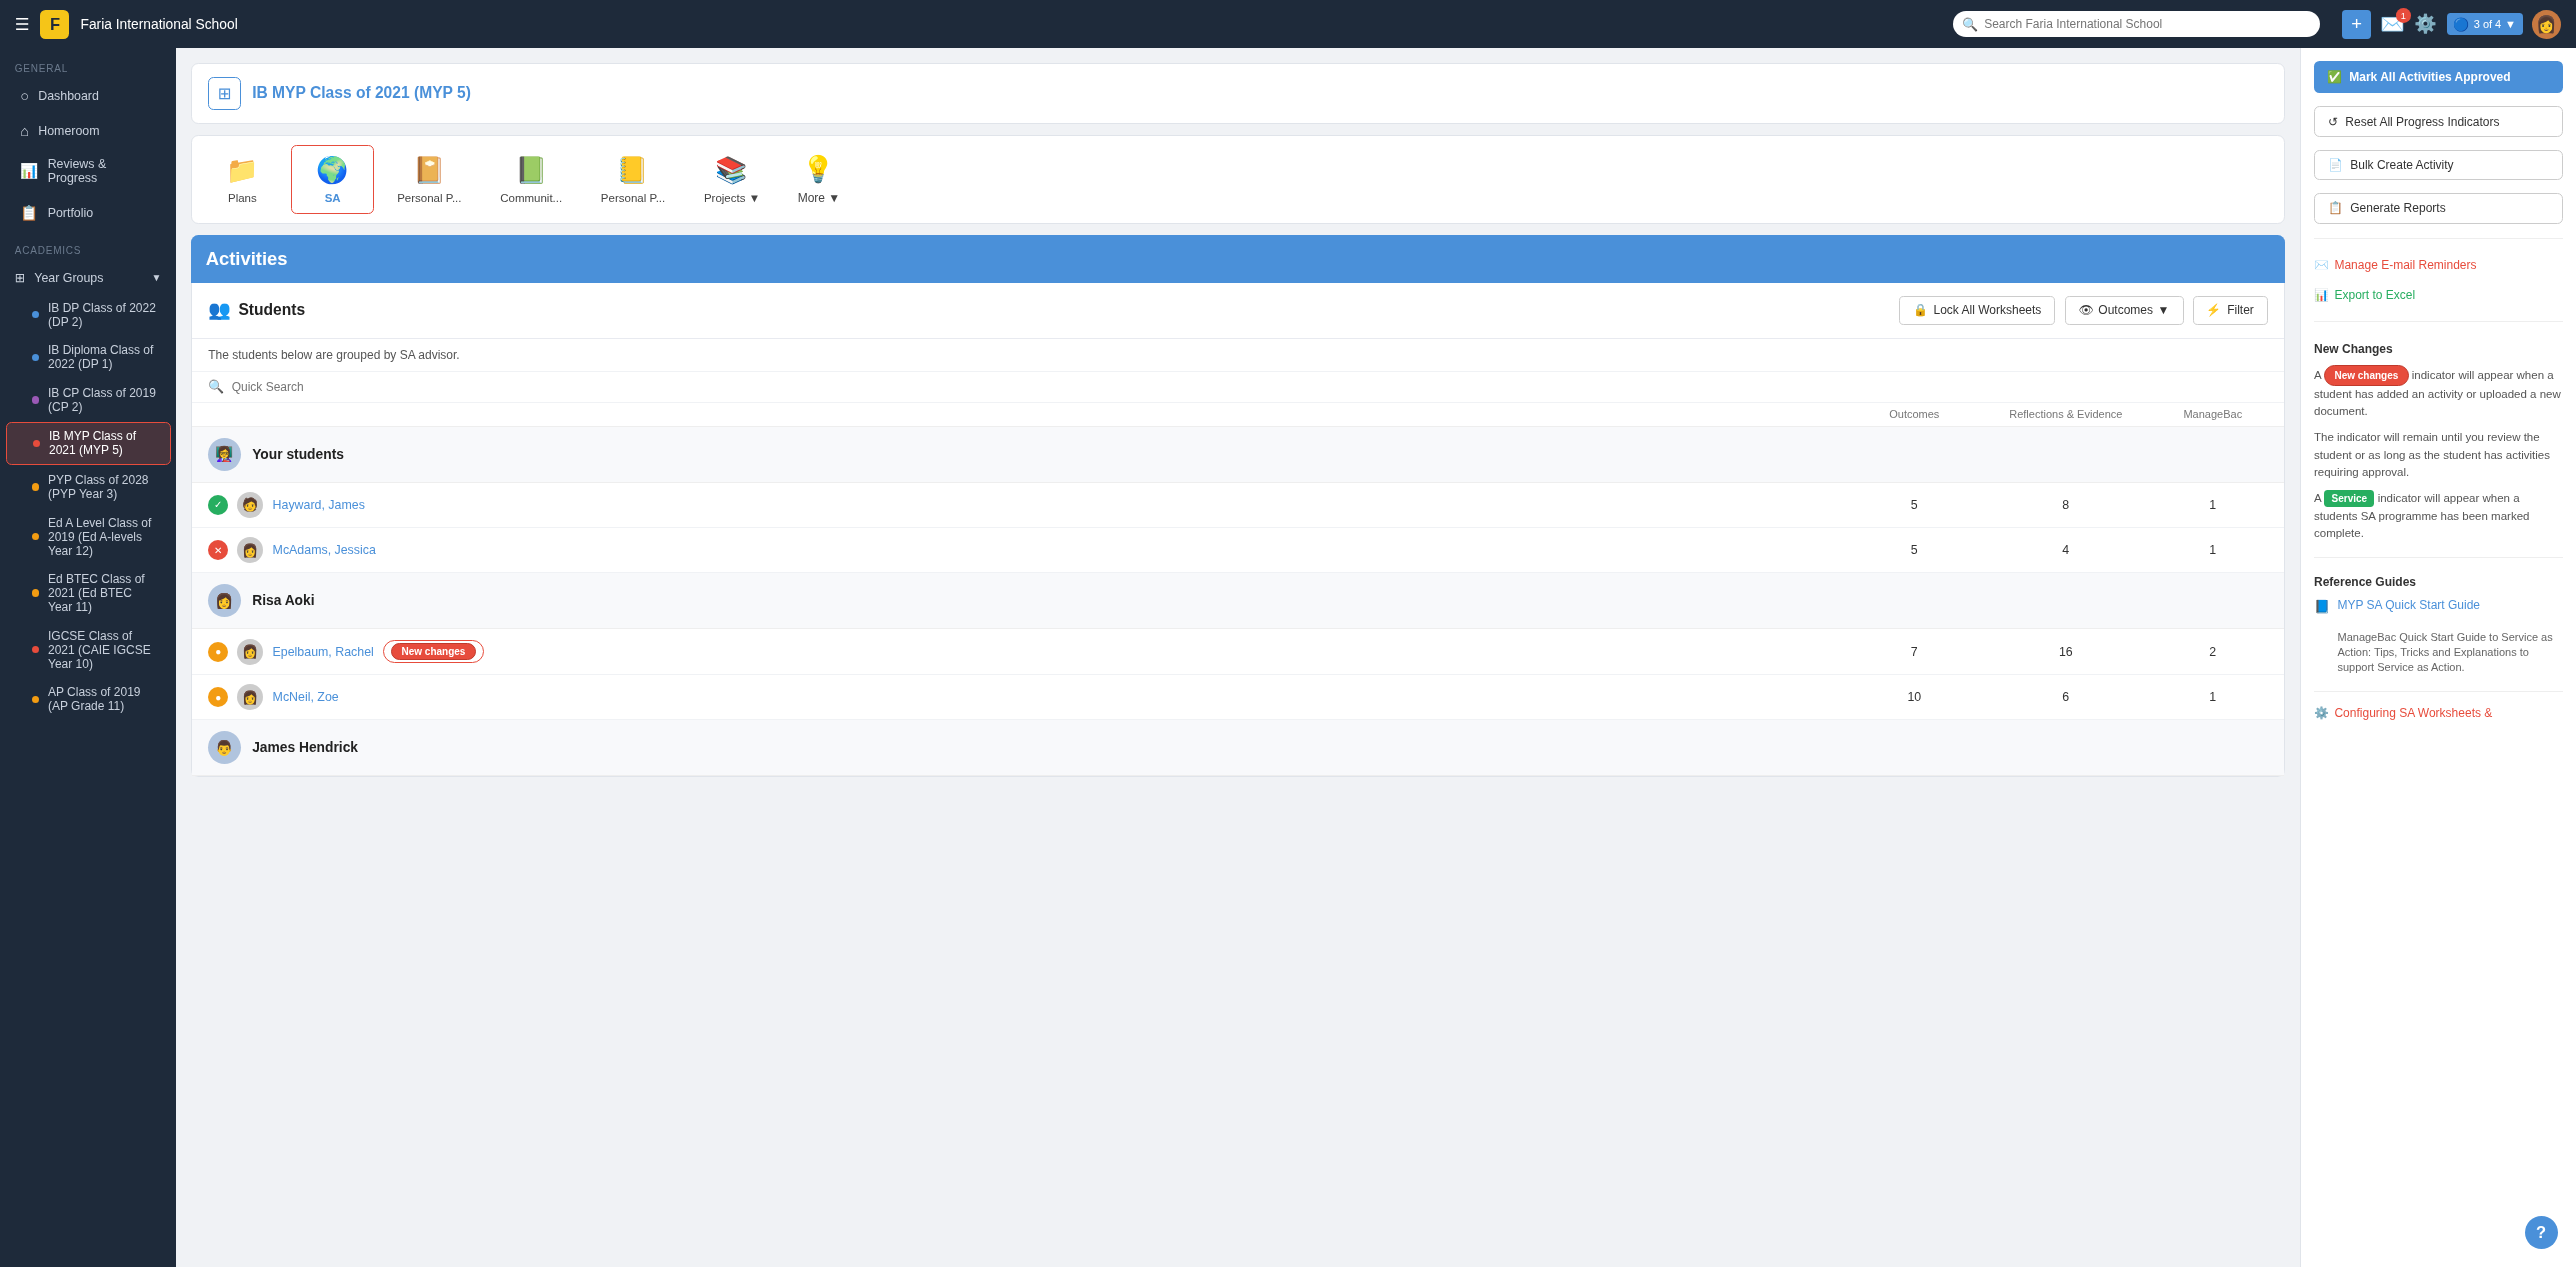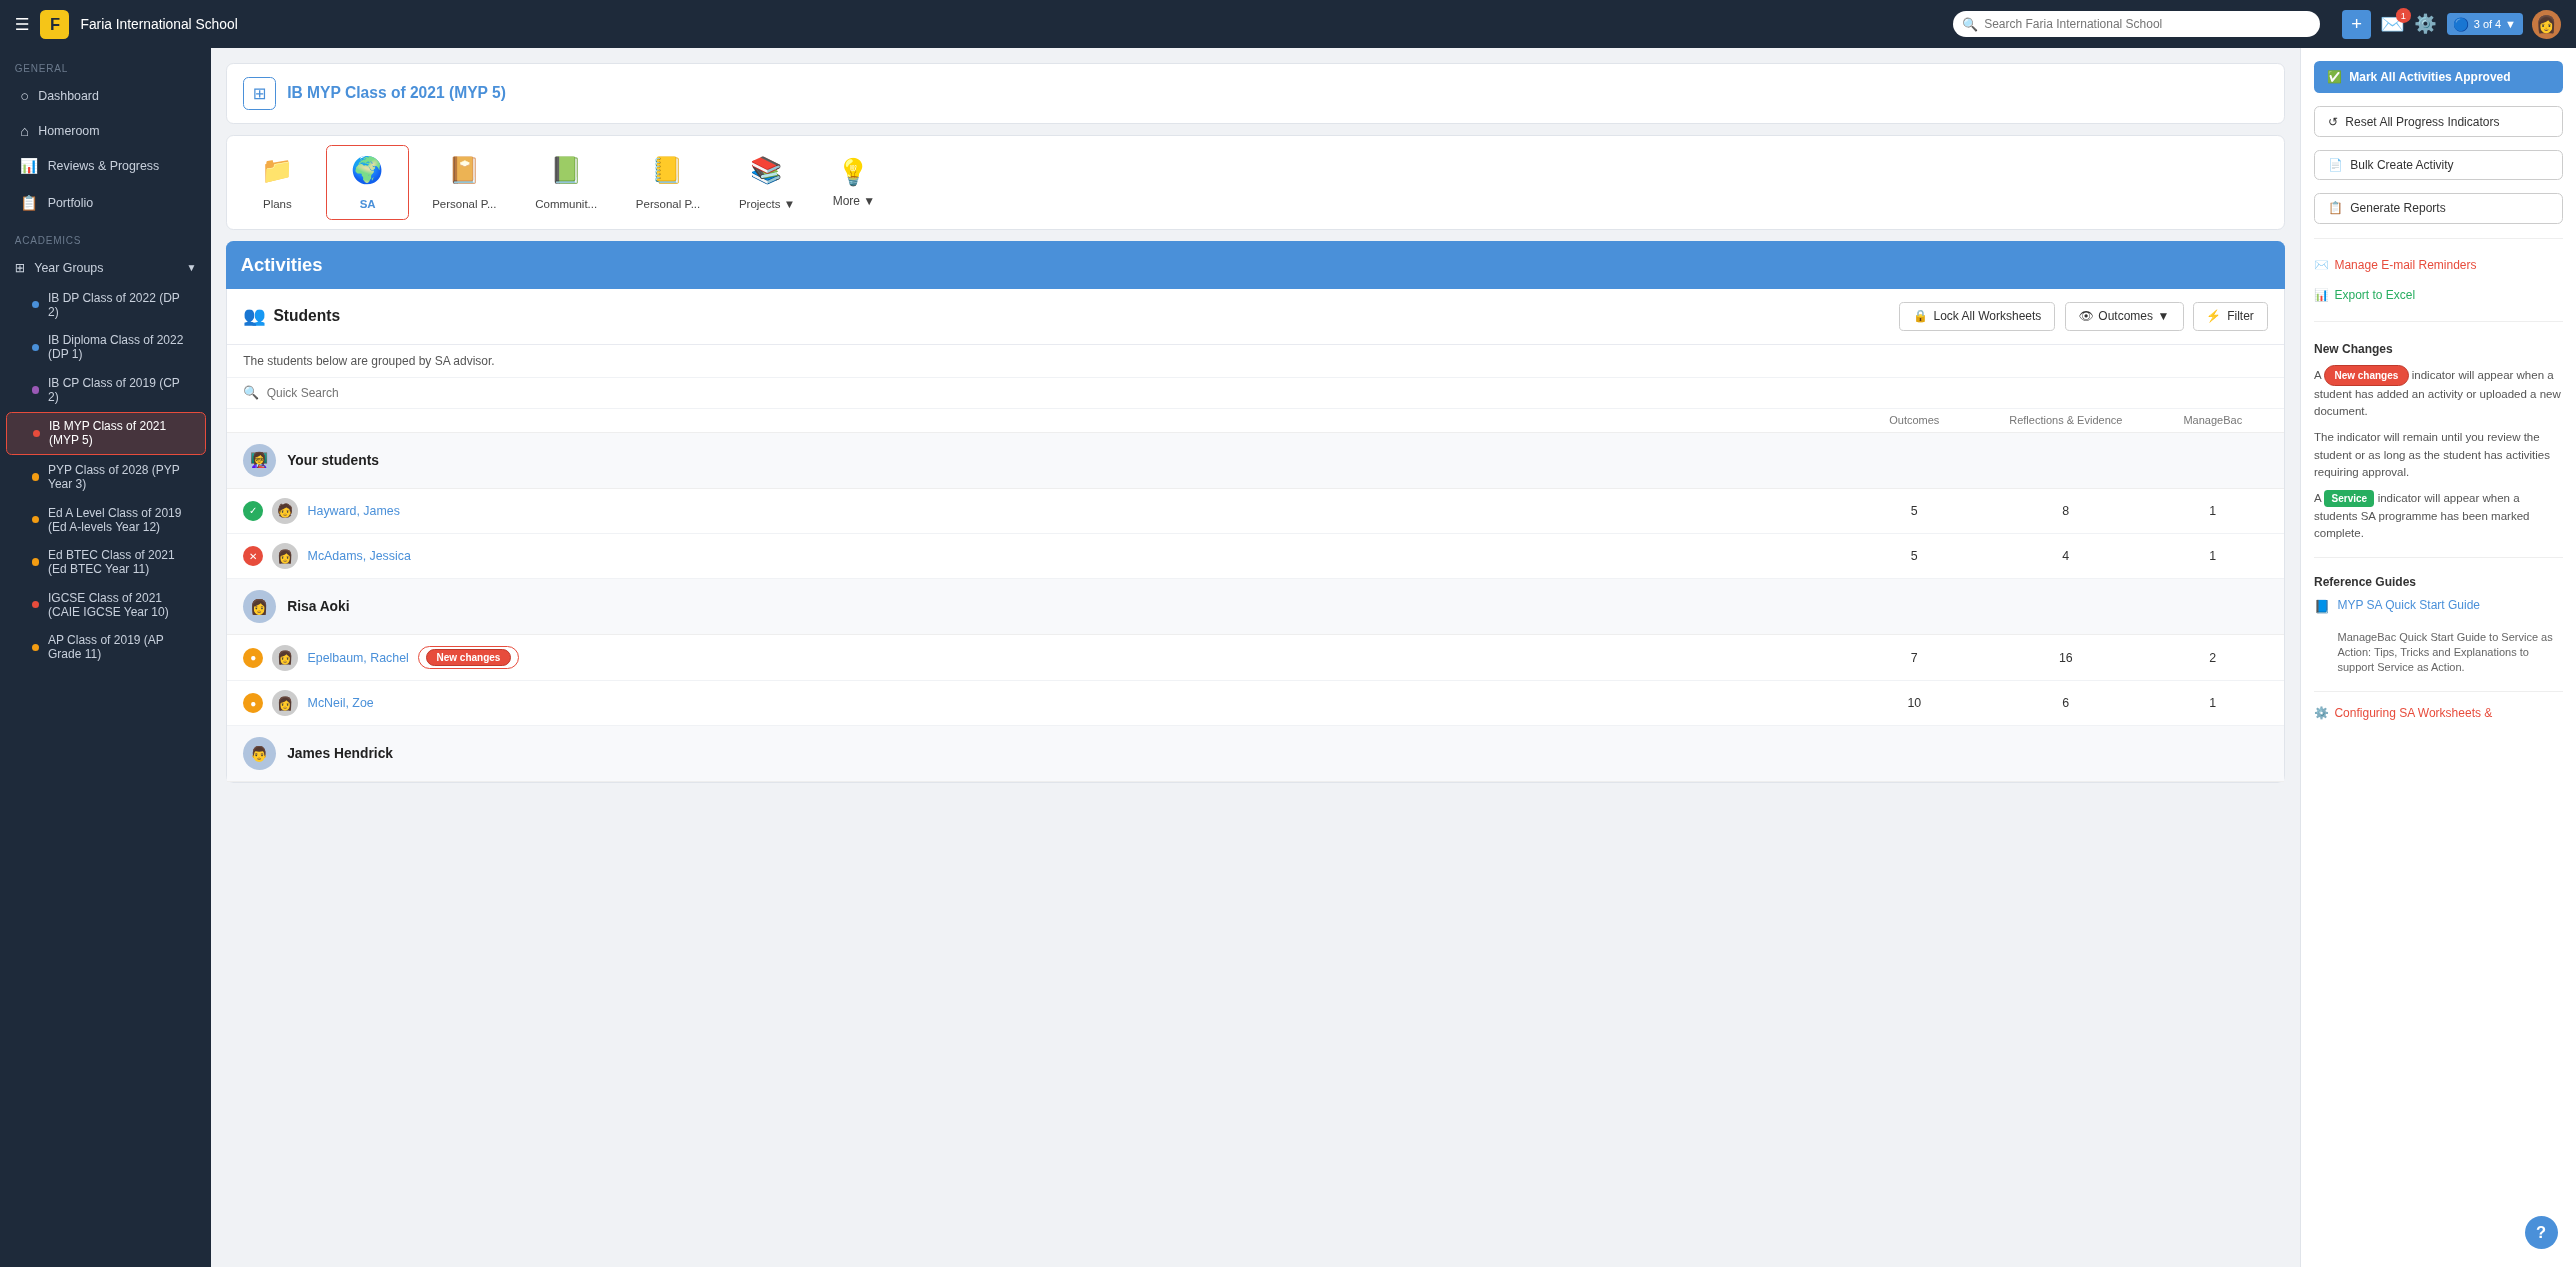--- a/index.html
+++ b/index.html
@@ -18,21 +18,21 @@
     .topnav-mail { position: relative; display: flex; align-items: center; cursor: pointer; }
     .topnav-mail-badge { position: absolute; top: -3.7px; right: -5.5px; background: #e74c3c; color: #fff; border-radius: 50%; width: 14.7px; height: 14.7px; font-size: 9.2px; display: flex; align-items: center; justify-content: center; }
     .topnav-gear { font-size: 18.4px; color: #aaa; cursor: pointer; }
     .topnav-nav-badge { display: flex; align-items: center; gap: 3.7px; background: #4a90d9; color: #fff; border-radius: 3.7px; padding: 3.7px 7.3px; font-size: 11px; cursor: pointer; }
     .topnav-avatar { width: 29px; height: 29px; border-radius: 50%; background: #c87941; overflow: hidden; cursor: pointer; display: flex; align-items: center; justify-content: center; font-size: 16.5px; }
 
     
     .layout { display: flex; flex: 1; overflow: hidden; }
 
     
-    .sidebar { width: 211px; background: #1e2a3a; color: #c8d0dc; display: flex; flex-direction: column; overflow-y: auto; flex-shrink: 0; }
+    .sidebar { width: 176px; background: #1e2a3a; color: #c8d0dc; display: flex; flex-direction: column; overflow-y: auto; flex-shrink: 0; }
     .sidebar-section-label { font-size: 10px; color: #6b7a8d; text-transform: uppercase; letter-spacing: 0.08em; padding: 14.7px 14.7px 5.5px; }
     .sidebar-item { display: flex; align-items: center; gap: 9.2px; padding: 8.3px 14.7px; cursor: pointer; font-size: 12.4px; color: #c8d0dc; border-radius: 3.7px; margin: 0.9px 5.5px; }
     .sidebar-item-icon { font-size: 14.7px; flex-shrink: 0; }
     .sidebar-group { padding: 8.3px 14.7px; display: flex; align-items: center; gap: 9.2px; cursor: pointer; font-size: 12.4px; color: #c8d0dc; font-weight: 500; }
     .sidebar-group-arrow { margin-left: auto; font-size: 10px; }
     .sidebar-subitem { display: flex; align-items: center; gap: 9.2px; padding: 6.4px 14.7px 6.4px 26px; cursor: pointer; font-size: 12px; color: #c8d0dc; border-radius: 3.7px; margin: 0.9px 5.5px; }
     .sidebar-subitem.active { background: rgba(255,100,80,0.18); border: 0.9px solid #e74c3c; color: #fff; border-radius: 5.5px; }
     .sidebar-dot { width: 7.3px; height: 7.3px; border-radius: 50%; flex-shrink: 0; }
 
     
@@ -44,21 +44,21 @@
     
     .class-header { background: #fff; border-radius: 7.3px; padding: 13px 16.5px; display: flex; align-items: center; gap: 11px; border: 0.9px solid #e0e4ea; }
     .class-header-icon { width: 33px; height: 33px; border: 1.8px solid #4a90d9; border-radius: 5.5px; display: flex; align-items: center; justify-content: center; font-size: 16.5px; color: #4a90d9; }
     .class-header-title { font-size: 15.6px; font-weight: 600; color: #4a90d9; }
 
     
     .tabs-row { display: flex; gap: 7.3px; background: #fff; border-radius: 7.3px; padding: 9.2px; border: 0.9px solid #e0e4ea; }
     .tab-item { display: flex; flex-direction: column; align-items: center; gap: 5.5px; padding: 9.2px 14.7px; cursor: pointer; border-radius: 5.5px; border: 1.8px solid transparent; min-width: 83px; }
     .tab-item.active { border: 1.8px solid #e74c3c; background: #fff; }
     .tab-item-emoji { font-size: 26px; }
-    .tab-item-label { font-size: 11.5px; color: #444; white-space: nowrap; margin-top: 6px; }
+    .tab-item-label { font-size: 11.5px; color: #444; white-space: nowrap; }
     .tab-item.active .tab-item-label { color: #4a90d9; font-weight: 600; }
     .tab-item-more { display: flex; flex-direction: column; align-items: center; justify-content: center; gap: 5.5px; padding: 9.2px 14.7px; cursor: pointer; font-size: 12px; color: #444; }
 
     
     .activities-header { background: #4a90d9; border-radius: 7.3px 7.3px 0 0; padding: 13px 15px; }
     .activities-header-title { color: #fff; font-size: 18.4px; font-weight: 700; }
 
     
     .students-section { background: #fff; border-radius: 0 0 7.3px 7.3px; border: 0.9px solid #e0e4ea; border-top: none; }
     .students-toolbar { display: flex; align-items: center; padding: 13px 16.5px; border-bottom: 0.9px solid #e8eaf0; gap: 9.2px; }

